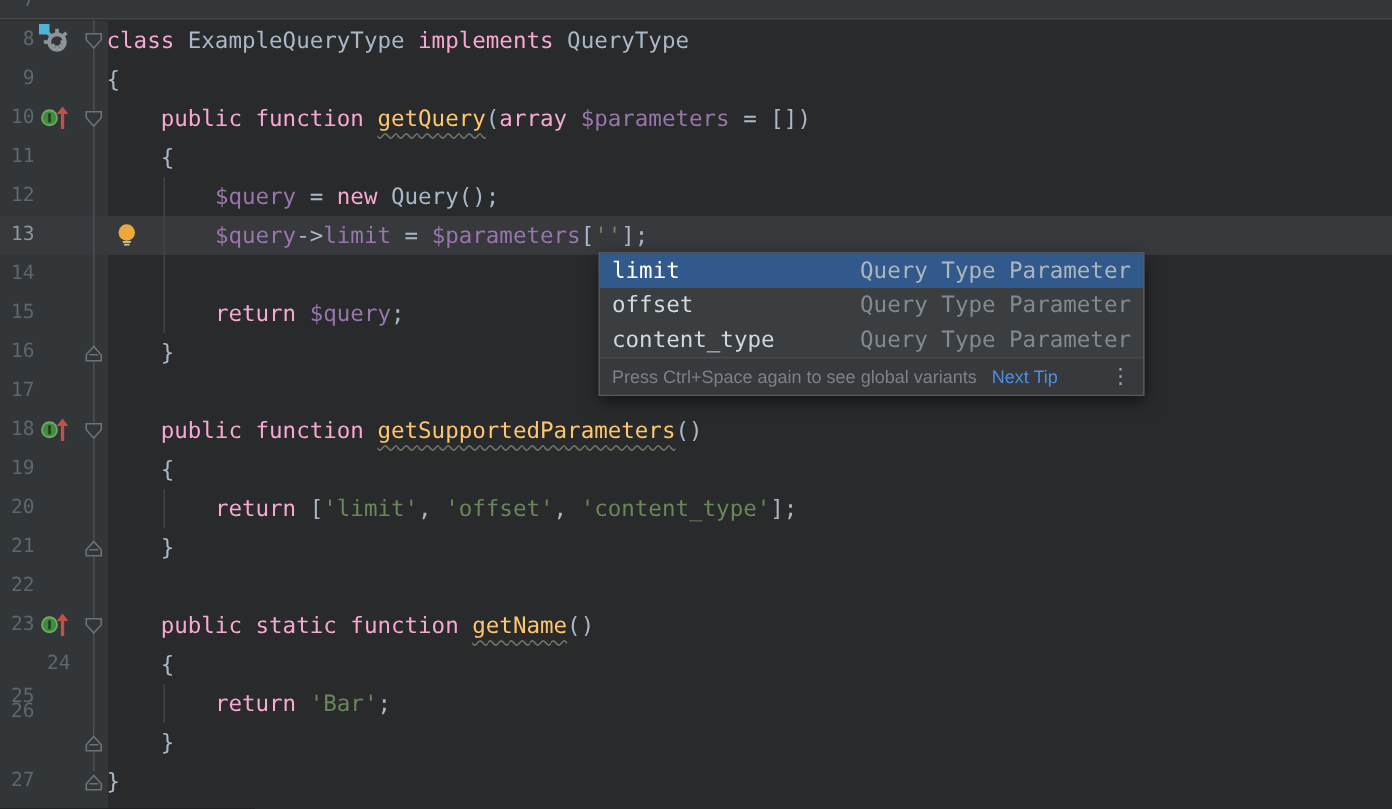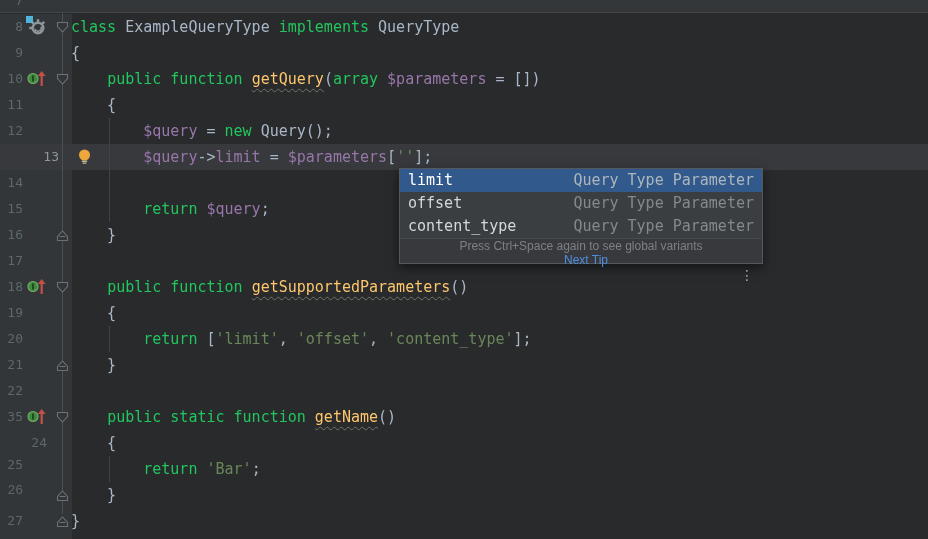--- a/index.html
+++ b/index.html
@@ -18,40 +18,40 @@
   .top-strip .line-num { top:-12px; }
   
   .cur-line-highlight { position:absolute; left:0; top:144px; width:928px; height:26px; background:#37393c; }
   
   .fold-line { position:absolute; left:62px; top:0; width:1px; height:514px; background:#4a4f52; }
   .indent-guide { position:absolute; width:1px; background:#3f4446; }
   .line-num { position:absolute; left:0; width:23px; height:26px; line-height:26px;
               text-align:right; font-size:13px; color:#5d676c; }
   .line-num.current { color:#8d979c; }
   .code-line { position:absolute; left:71px; height:26px; line-height:26px; white-space:pre; color:#a9b7c6; }
-  .tok-kw  { color:#22c55e; }
+  .tok-kw  { color:#f9a8d4; }
   .tok-id  { color:#a9b7c6; }
   .tok-fn  { color:#ffc66d; text-decoration:underline wavy #6e7467 1px; text-underline-offset:4px; }
   .tok-var { color:#9876aa; }
   .tok-str { color:#6a8759; }
   .tok-pun { color:#a9b7c6; }
   .gutter-icon { position:absolute; }
   .fold-marker { position:absolute; left:56px; width:13px; height:13px; }
   
   .popup { position:absolute; left:399px; top:168px; width:364px; background:#3b3e41;
            border:1px solid #55595c; box-shadow:0 4px 10px rgba(0,0,0,.5); z-index:10; }
   .popup-item { display:flex; align-items:center; height:23px; padding:0 8px; }
   .popup-item.selected { background:#32598c; }
   .popup-item .item-name { flex:1; color:#d3d8dc; line-height:23px; }
   .popup-item.selected .item-name { color:#ffffff; }
   .popup-item .item-type { color:#84898d; line-height:23px; }
   .popup-item.selected .item-type { color:#aeb6bd; }
   .popup-footer { display:flex; align-items:center; height:25px; padding:0 8px;
                   background:#37393c; border-top:1px solid #474a4d;
-                  font-family:"Liberation Sans","DejaVu Sans",sans-serif; font-size:12px;flex-direction:column; }
+                  font-family:"Liberation Sans","DejaVu Sans",sans-serif; font-size:12px; }
   .popup-footer .hint { color:#7c8185; }
   .popup-footer .next-tip { color:#4e8fe0; margin-left:10px; cursor:pointer; }
   .popup-footer .kebab { margin-left:auto; color:#a0a6aa; font-size:14px;
                          font-family:"DejaVu Sans",sans-serif; cursor:pointer; }
 </style>
 </head>
 <body>
 
 <div class="screen">
   <div class="gutter-bg"></div>
@@ -92,21 +92,21 @@
       <div class="gutter-icon" style="left: 27px; top: 70px;"><svg width="20" height="17" viewBox="0 0 20 17">
           <circle cx="6" cy="8.5" r="5" fill="#3e8a42" stroke="#71aa5e" stroke-width="1.2"></circle>
           <rect x="5.2" y="5.5" width="1.6" height="6" fill="#1d3a1d"></rect>
           <path d="M14.7 1 L18.6 6 L15.8 6 L15.8 16 L13.6 16 L13.6 6 L10.8 6 Z" fill="#c35049"></path>
         </svg></div>
       <div class="fold-marker" style="top: 72px;"><svg width="13" height="13" viewBox="0 0 13 13">
           <path d="M1.5 1.5 H11.5 V5.5 L6.5 11 L1.5 5.5 Z" fill="#333639" stroke="#6b7174" stroke-width="1.1"></path>
         </svg></div>
       <div class="line-num" style="top: 92px;">11</div>
       <div class="line-num" style="top: 118px;">12</div>
-      <div class="line-num current" style="top: 144px; margin-left: 36px;">13</div>
+      <div class="line-num current" style="top: 144px;">13</div>
       <div class="gutter-icon" style="left: 78px; top: 149px;"><svg width="13" height="17" viewBox="0 0 13 17">
           <circle cx="6.5" cy="6" r="5.5" fill="#eda73c"></circle>
           <rect x="3.8" y="11.6" width="5.4" height="1.3" fill="#cbc59c"></rect>
           <rect x="4.6" y="13.5" width="3.8" height="1.2" fill="#cbc59c"></rect>
         </svg></div>
       <div class="line-num" style="top: 170px;">14</div>
       <div class="line-num" style="top: 196px;">15</div>
       <div class="line-num" style="top: 222px;">16</div>
       <div class="fold-marker" style="top: 228px;"><svg width="13" height="13" viewBox="0 0 13 13">
           <path d="M1.5 11.5 H11.5 V7.5 L6.5 2 L1.5 7.5 Z" fill="#333639" stroke="#6b7174" stroke-width="1.1"></path>
@@ -123,32 +123,32 @@
           <path d="M1.5 1.5 H11.5 V5.5 L6.5 11 L1.5 5.5 Z" fill="#333639" stroke="#6b7174" stroke-width="1.1"></path>
         </svg></div>
       <div class="line-num" style="top: 300px;">19</div>
       <div class="line-num" style="top: 326px;">20</div>
       <div class="line-num" style="top: 352px;">21</div>
       <div class="fold-marker" style="top: 358px;"><svg width="13" height="13" viewBox="0 0 13 13">
           <path d="M1.5 11.5 H11.5 V7.5 L6.5 2 L1.5 7.5 Z" fill="#333639" stroke="#6b7174" stroke-width="1.1"></path>
           <line x1="3.5" y1="7.5" x2="9.5" y2="7.5" stroke="#6b7174" stroke-width="1.1"></line>
         </svg></div>
       <div class="line-num" style="top: 378px;">22</div>
-      <div class="line-num" style="top: 404px;">35</div>
+      <div class="line-num" style="top: 404px;">23</div>
       <div class="gutter-icon" style="left: 27px; top: 408px;"><svg width="20" height="17" viewBox="0 0 20 17">
           <circle cx="6" cy="8.5" r="5" fill="#3e8a42" stroke="#71aa5e" stroke-width="1.2"></circle>
           <rect x="5.2" y="5.5" width="1.6" height="6" fill="#1d3a1d"></rect>
           <path d="M14.7 1 L18.6 6 L15.8 6 L15.8 16 L13.6 16 L13.6 6 L10.8 6 Z" fill="#c35049"></path>
         </svg></div>
       <div class="fold-marker" style="top: 410px;"><svg width="13" height="13" viewBox="0 0 13 13">
           <path d="M1.5 1.5 H11.5 V5.5 L6.5 11 L1.5 5.5 Z" fill="#333639" stroke="#6b7174" stroke-width="1.1"></path>
         </svg></div>
       <div class="line-num" style="top: 430px; margin-left: 24px;">24</div>
       <div class="line-num" style="top: 452px;">25</div>
-      <div class="line-num" style="top: 478px; font-family: Liberation Mono, monospace;">26</div>
+      <div class="line-num" style="top: 462px;">26</div>
       <div class="fold-marker" style="top: 488px;"><svg width="13" height="13" viewBox="0 0 13 13">
           <path d="M1.5 11.5 H11.5 V7.5 L6.5 2 L1.5 7.5 Z" fill="#333639" stroke="#6b7174" stroke-width="1.1"></path>
           <line x1="3.5" y1="7.5" x2="9.5" y2="7.5" stroke="#6b7174" stroke-width="1.1"></line>
         </svg></div>
       <div class="line-num" style="top: 508px;">27</div>
       <div class="fold-marker" style="top: 514px;"><svg width="13" height="13" viewBox="0 0 13 13">
           <path d="M1.5 11.5 H11.5 V7.5 L6.5 2 L1.5 7.5 Z" fill="#333639" stroke="#6b7174" stroke-width="1.1"></path>
           <line x1="3.5" y1="7.5" x2="9.5" y2="7.5" stroke="#6b7174" stroke-width="1.1"></line>
         </svg></div>
     </div>

